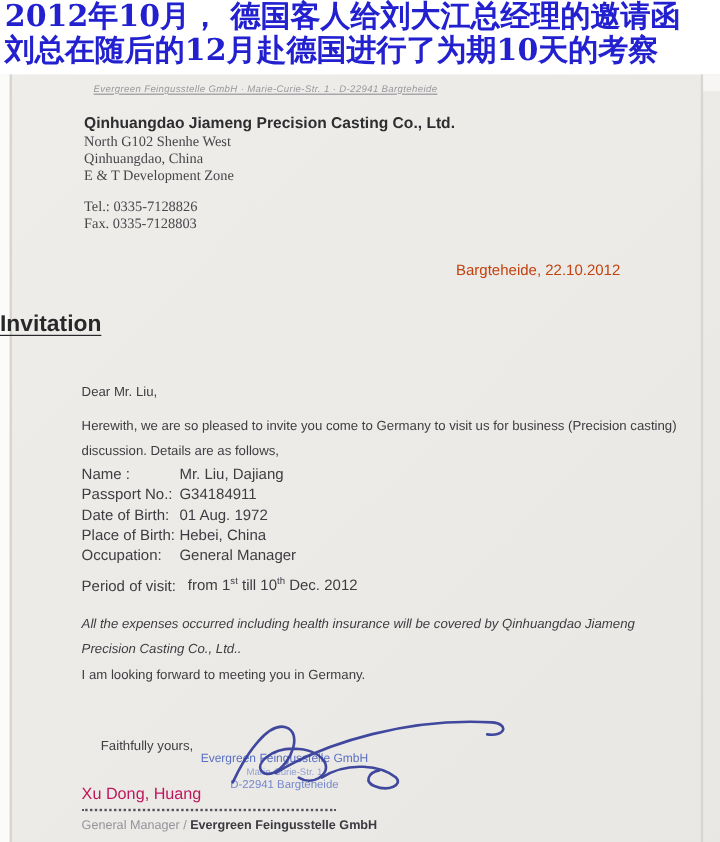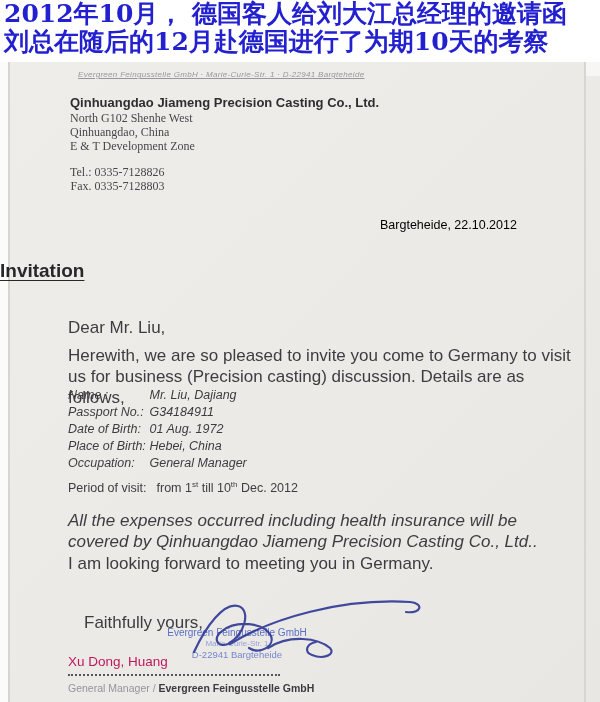--- a/index.html
+++ b/index.html
@@ -28,32 +28,32 @@
     top:70px; left:78px; font-size:8px; font-style:italic; color:#97979c;
     text-decoration:underline; letter-spacing:0.3px;
   }
   .company-name { top:95px; left:70px; font-size:13px; font-weight:bold; color:#2e2e31; }
   .address-block {
     top:111px; left:70px; font-family:"Liberation Serif", serif;
     font-size:12px; line-height:14px; color:#47474b;
   }
   .telfax-block {
     top:165px; left:70px; font-family:"Liberation Serif", serif;
-    font-size:12px; line-height:14px; color:#47474b;text-align:right;
+    font-size:12px; line-height:14px; color:#47474b;
   }
-  .date-line { top:218px; left:380px; font-size:12.5px; color:#000000; }
+  .date-line { top:218px; left:380px; font-size:12.5px; color:#c2410c; }
   .doc-title {
     top:260px; left:0; width:600px; 
     font-size:19px; font-weight:bold; color:#28282b;
     text-decoration:underline; text-underline-offset:3px;
   }
-  .body-text { font-size:17px; color:#3d3d41; line-height:21px; }
+  .body-text { font-size:11px; color:#3d3d41; line-height:21px; }
   .salutation { top:317px; left:68px; }
   .intro { top:345px; left:68px; width:516px; }
-  .details { top:388px; left:68px;font-style:italic; }
+  .details { top:388px; left:68px; }
   .detail-row { height:17px; font-size:12.5px; color:#3d3d41; }
   .detail-label { display:inline-block; width:78px; }
   .period-row { top:480px; left:68px; font-size:12.5px; color:#3d3d41; }
   .period-value { margin-left:10px; }
   .period-value sup { font-size:8px; }
   .expenses { top:510px; left:68px; width:478px;font-style:italic; }
   .closing-line { top:553px; left:68px; }
   .valediction { top:612px; left:68px;margin-left:16px; }
 
   .stamp { top:627px; left:162px; width:150px; text-align:center; line-height:11px; }

